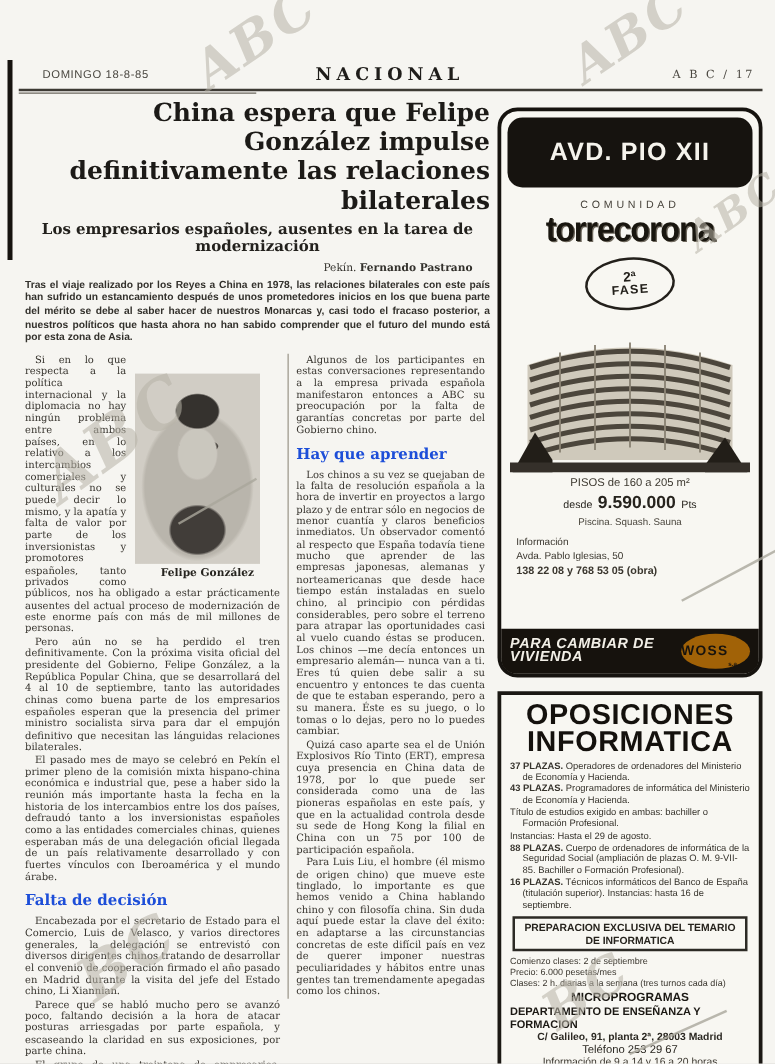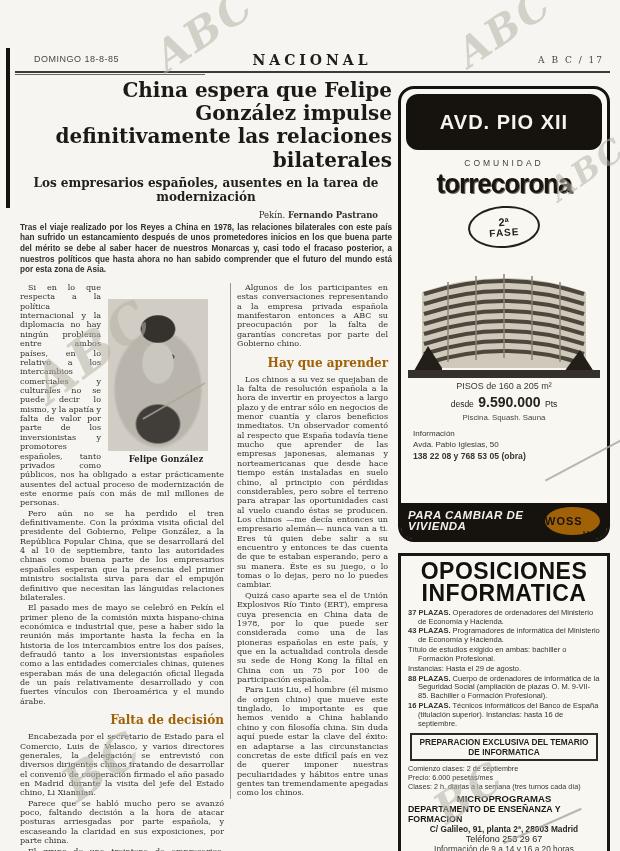--- a/index.html
+++ b/index.html
@@ -28,21 +28,21 @@
   .headline { font-size:20px; line-height:1.16; font-weight:bold; text-align:right; color:#1c1a17; }
   .subheadline { margin-top:4px; font-size:12px; font-weight:bold; text-align:center; color:#23211d; }
   .byline { margin-top:6px; font-size:8.5px; text-align:right; padding-right:14px; color:#33312c; }
   .byline b { font-weight:bold; }
   .lead { margin-top:3px; font-family:"Liberation Sans",sans-serif; font-size:8.2px; font-weight:bold;
           line-height:1.3; text-align:justify; color:#33312c; }
   .cols { display:flex; margin-top:7px; align-items:flex-start; }
   .col-l { width:204px; }
   .col-r { width:158px; margin-left:6px; border-left:1px solid #9c978b; padding-left:6px; }
   .cols p { font-size:8px; line-height:1.17; text-align:justify; text-indent:8px; margin-bottom:1px; color:#36332d; }
-  .section-head { font-size:12px; font-weight:bold; text-align:right; margin:7px 0 5px; color:#a16207; }
+  .section-head { font-size:12px; font-weight:bold; text-align:left; margin:7px 0 5px; color:#1d4ed8; }
   
   .photo-box { float:right; width:116px; margin:16px 0 3px 7px; }
   .photo {
     width:100px; height:152px; background:
       radial-gradient(ellipse 30px 24px at 50px 30px, #3a352f 0 55%, transparent 60%),
       radial-gradient(ellipse 26px 34px at 50px 64px, #c9c3b6 0 58%, transparent 63%),
       radial-gradient(ellipse 10px 6px at 42px 58px, #4c463d 0 60%, transparent 70%),
       radial-gradient(ellipse 10px 6px at 60px 58px, #4c463d 0 60%, transparent 70%),
       radial-gradient(ellipse 8px 5px at 51px 78px, #5c544a 0 60%, transparent 75%),
       radial-gradient(ellipse 34px 30px at 50px 125px, #46403a 0 62%, transparent 68%),

